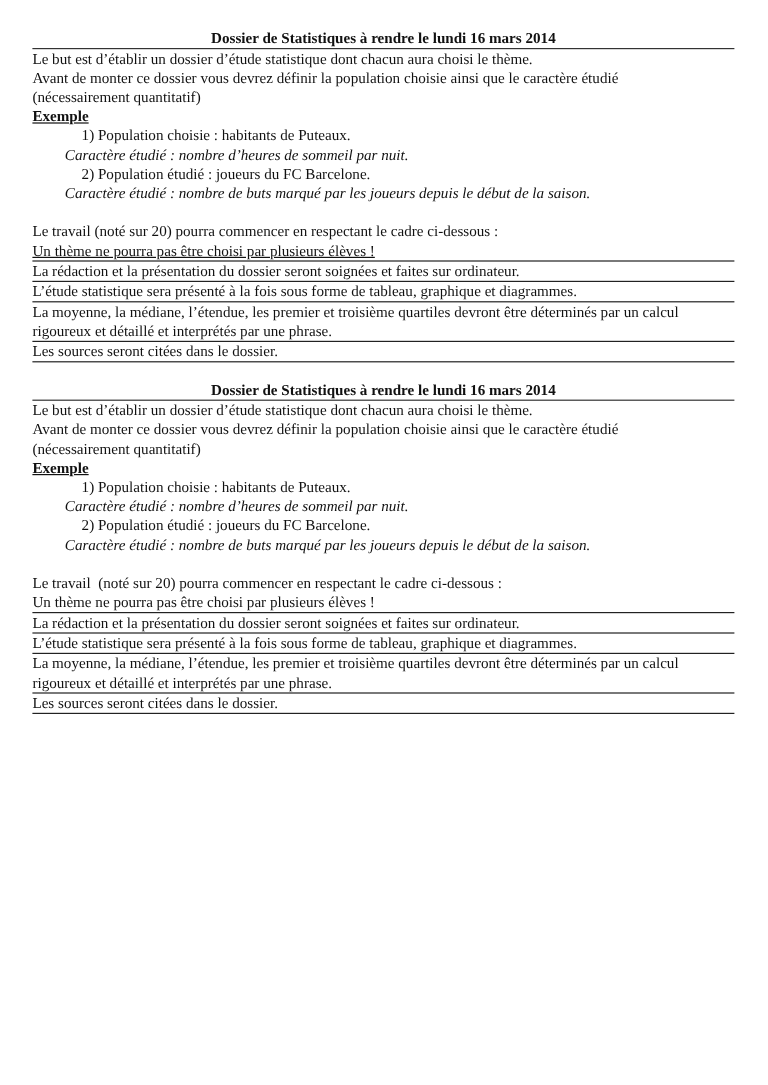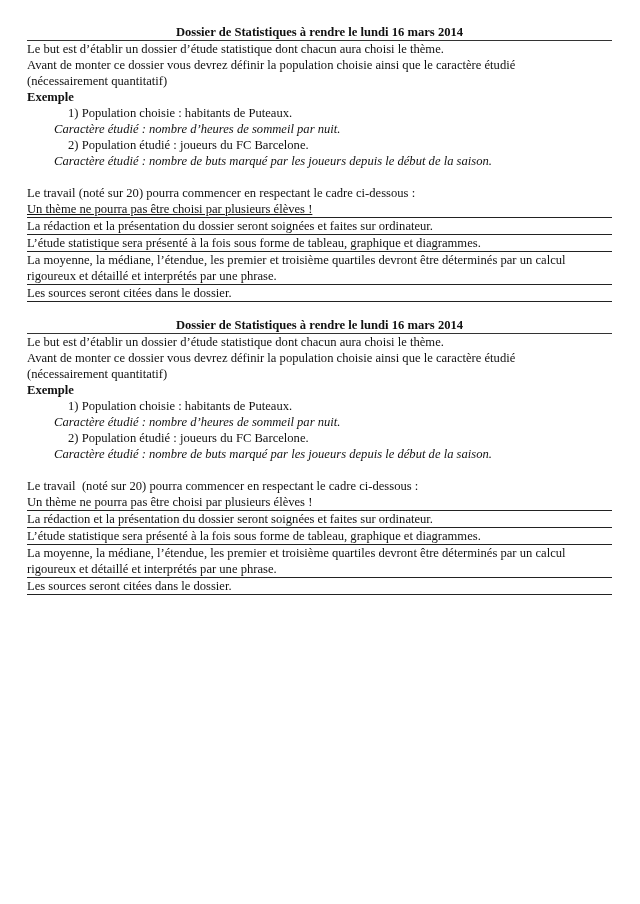--- a/index.html
+++ b/index.html
@@ -1,21 +1,21 @@
 <!DOCTYPE html>
 <html><head>
 <meta charset="utf-8">
 <style>
   html, body { margin: 0; padding: 0; background: #ffffff; }
   body { width: 640px; height: 904px; position: relative; overflow: hidden;
          font-family: "Liberation Serif", "DejaVu Serif", serif; color: #111; }
   .block { position: absolute; left: 27px; width: 585px; font-size: 12.6px; line-height: 16px; }
   .title { text-align: center; font-weight: bold; height: 16px; border-bottom: 1.5px solid #333; font-family: Liberation Serif, serif; }
   .line { height: 16px; white-space: nowrap; }
-  .ex-head { font-weight: bold; }
+  .ex-head { font-weight: bold; text-decoration: underline; }
   .ind1 { padding-left: 41px; }
   .ind2 { padding-left: 27px; font-style: italic; }
   .blank { height: 16px; }
   .rules { }
   .rule-row { border-bottom: 1.5px solid #222; white-space: nowrap; }
   .rule-row.wrap { white-space: normal; }
   .ul { text-decoration: underline; }
 </style>
 </head>
 <body>

